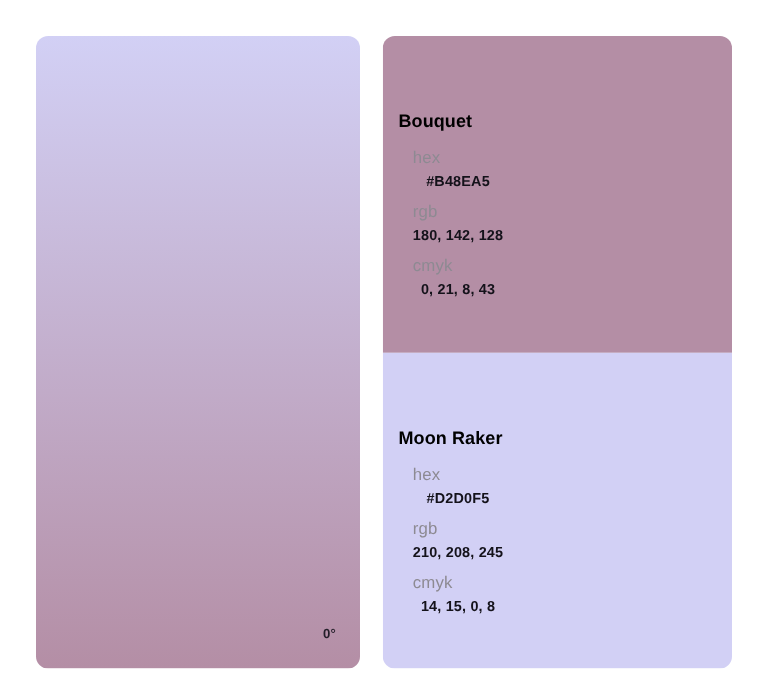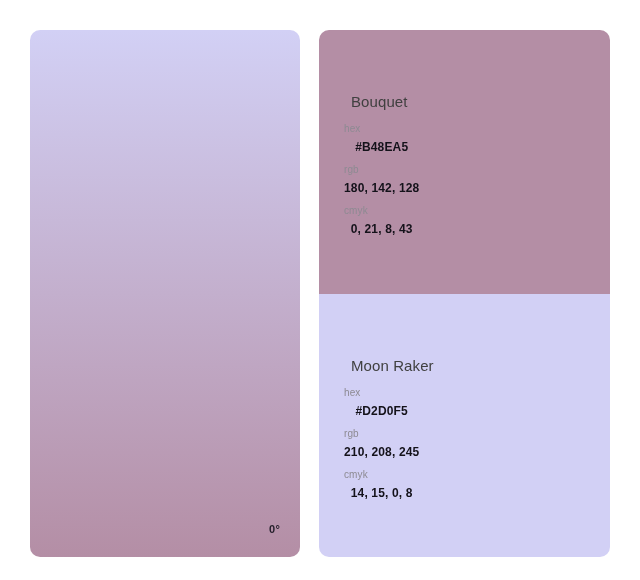--- a/index.html
+++ b/index.html
@@ -58,41 +58,41 @@
     flex-direction: column;
   }
   .swatch {
     position: relative;
     box-sizing: border-box;
     padding-left: 25px;
     flex: 0 0 50%;
   }
   .swatch-name {
     position: absolute;
-    left: 32px;
+    left: 13px;
     font-size: 15px;
-    font-weight: 400;
-    color: #404040;
+    font-weight: 700;
+    color: #000000;
     letter-spacing: 0.1px;
     line-height: 1;
     top: 64px;
   }
   .swatch-fields {
     position: absolute;
     left: 25px;
     top: 94px;
   }
   .field {
     margin-bottom: 12px;
   }
   .field:last-child {
     margin-bottom: 0;
   }
   .field-label {
-    font-size: 10px;
+    font-size: 14px;
     font-weight: 400;
     color: #8d8a92;
     line-height: 1;
     margin-bottom: 7px;
     letter-spacing: 0.1px;
   }
   .field-value {
     font-size: 12px;
     font-weight: 700;
     color: #14121a;

